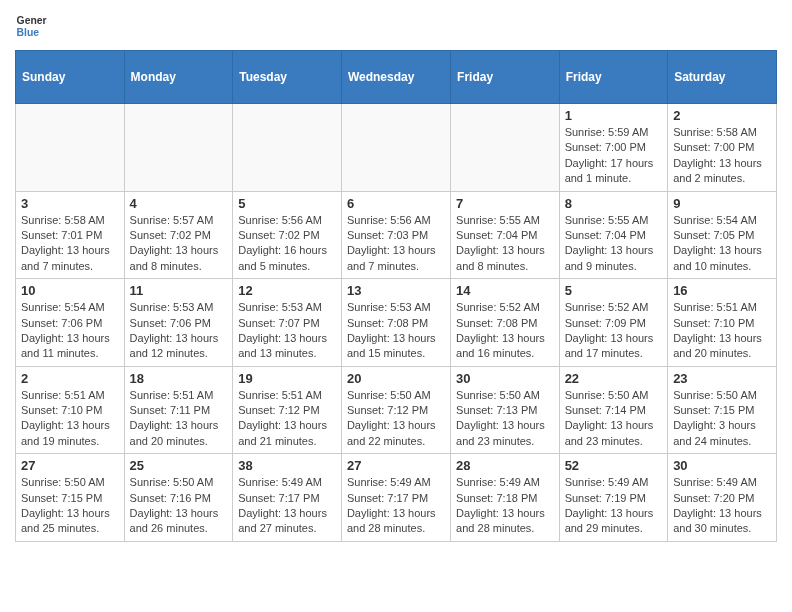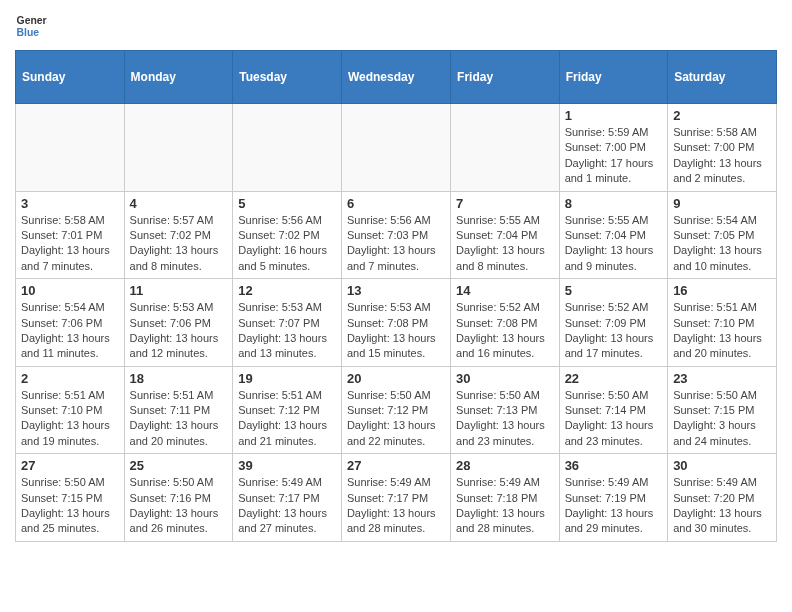--- a/index.html
+++ b/index.html
@@ -216,33 +216,33 @@
       <tr class="week-row">
         <td>
           <div class="day-number">27</div>
           <div class="day-info">Sunrise: 5:50 AM<br>Sunset: 7:15 PM<br><span>Daylight: 13 hours and 25 minutes.</span></div>
         </td>
         <td>
           <div class="day-number">25</div>
           <div class="day-info">Sunrise: 5:50 AM<br>Sunset: 7:16 PM<br><span>Daylight: 13 hours and 26 minutes.</span></div>
         </td>
         <td>
-          <div class="day-number">39</div>
+          <div class="day-number">38</div>
           <div class="day-info">Sunrise: 5:49 AM<br>Sunset: 7:17 PM<br><span>Daylight: 13 hours and 27 minutes.</span></div>
         </td>
         <td>
           <div class="day-number">27</div>
           <div class="day-info">Sunrise: 5:49 AM<br>Sunset: 7:17 PM<br><span>Daylight: 13 hours and 28 minutes.</span></div>
         </td>
         <td>
           <div class="day-number">28</div>
           <div class="day-info">Sunrise: 5:49 AM<br>Sunset: 7:18 PM<br><span>Daylight: 13 hours and 28 minutes.</span></div>
         </td>
         <td>
-          <div class="day-number">36</div>
+          <div class="day-number">52</div>
           <div class="day-info">Sunrise: 5:49 AM<br>Sunset: 7:19 PM<br><span>Daylight: 13 hours and 29 minutes.</span></div>
         </td>
         <td>
           <div class="day-number">30</div>
           <div class="day-info">Sunrise: 5:49 AM<br>Sunset: 7:20 PM<br><span>Daylight: 13 hours and 30 minutes.</span></div>
         </td>
       </tr>
     </tbody>
 </table>
 

